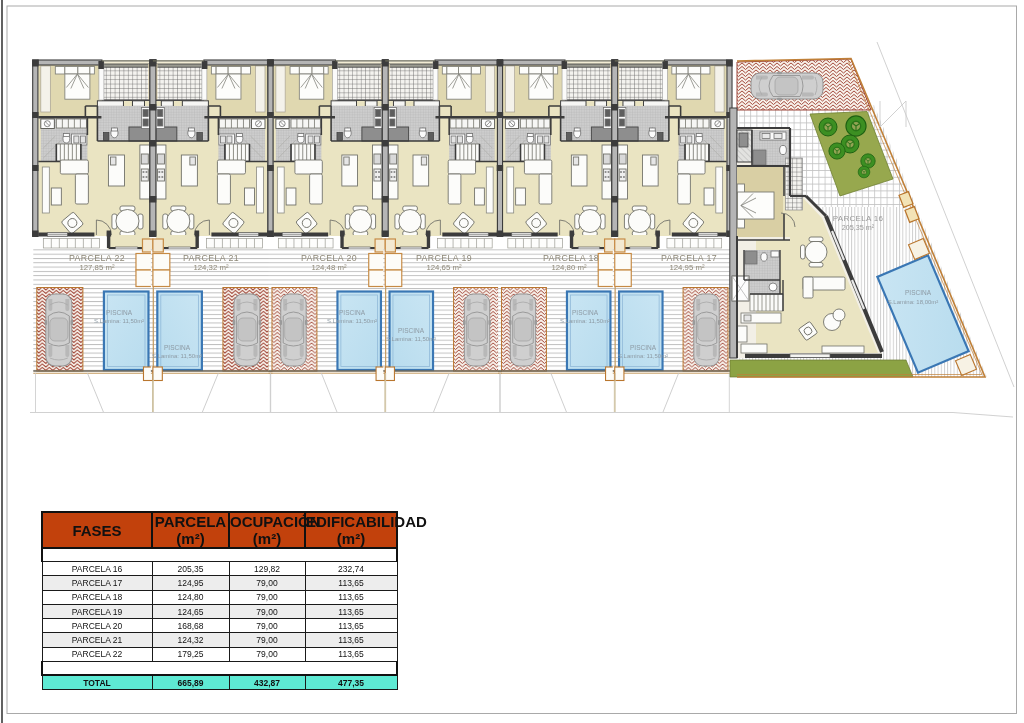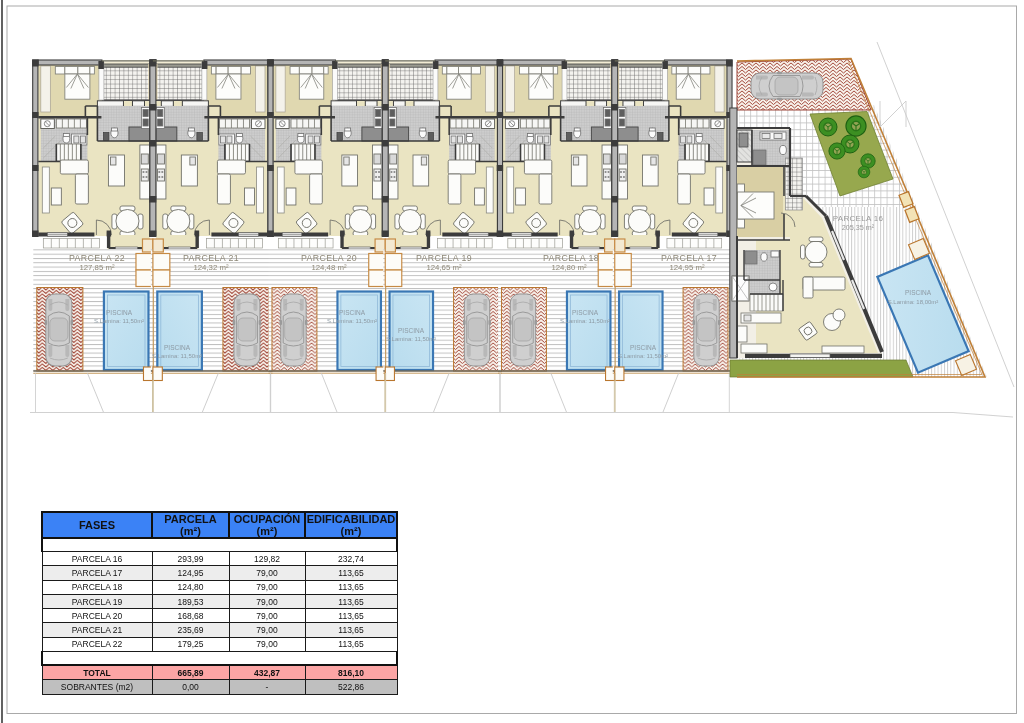--- a/index.html
+++ b/index.html
@@ -1,23 +1,23 @@
 <!DOCTYPE html>
 <html><head>
 <meta charset="utf-8">
 <style>
 html,body{margin:0;padding:0;background:#fff;}
 #page{position:relative;width:1024px;height:723px;background:#fff;font-family:"Liberation Sans", sans-serif;overflow:hidden;}
 svg{position:absolute;left:0;top:0;}
 #tbl{position:absolute;left:41px;top:511px;width:355px;font-family:"Liberation Sans", sans-serif;}
 table{border-collapse:collapse;width:355px;table-layout:fixed;}
 td{border:1.4px solid #1a1a1a;font-size:8.5px;text-align:center;padding:0;height:13.3px;color:#111;}
-tr.hd td{background:#3b82f6;font-weight:bold;border:2px solid #111;height:15px;font-size:11px;}
+tr.hd td{background:#c2410c;font-weight:bold;border:2px solid #111;height:15px;font-size:15px;}
 tr.alt td{background:#ededed;}
-tr.tot td{background:#fca5a5;font-weight:bold;border-top:2px solid #111;}
+tr.tot td{background:#5eead4;font-weight:bold;border-top:2px solid #111;}
 tr.sob td{background:#bfbfbf;}
 tr.sp td{border-left:2px solid #111;border-right:2px solid #111;height:12px;}
 </style>
 </head>
 <body>
 <div id="page">
 <svg width="1024" height="723" viewBox="0 0 1024 723">
 <defs>
 
 <pattern id="tgrid" width="4.4" height="4.4" patternUnits="userSpaceOnUse">
@@ -499,79 +499,73 @@
             <td>PARCELA (m²)</td>
             <td>OCUPACIÓN (m²)</td>
             <td>EDIFICABILIDAD (m²)</td>
           </tr>
 <tr class="sp">
             <td colspan="4"></td>
           </tr>
 
 <tr>
             <td>PARCELA 16</td>
-            <td>293,99</td>
+            <td>205,35</td>
             <td>129,82</td>
             <td>232,74</td>
           </tr>
 
 <tr class="alt">
             <td>PARCELA 17</td>
             <td>124,95</td>
             <td>79,00</td>
             <td>113,65</td>
           </tr>
 
 <tr>
             <td>PARCELA 18</td>
             <td>124,80</td>
             <td>79,00</td>
             <td>113,65</td>
           </tr>
 
 <tr class="alt">
             <td>PARCELA 19</td>
-            <td>189,53</td>
+            <td>124,65</td>
             <td>79,00</td>
             <td>113,65</td>
           </tr>
 
 <tr>
             <td>PARCELA 20</td>
             <td>168,68</td>
             <td>79,00</td>
             <td>113,65</td>
           </tr>
 
 <tr class="alt">
             <td>PARCELA 21</td>
-            <td>235,69</td>
+            <td>124,32</td>
             <td>79,00</td>
             <td>113,65</td>
           </tr>
 
 <tr>
             <td>PARCELA 22</td>
             <td>179,25</td>
             <td>79,00</td>
             <td>113,65</td>
           </tr>
 <tr class="sp">
             <td colspan="4"></td>
           </tr>
 
 <tr class="tot">
             <td>TOTAL</td>
             <td>665,89</td>
             <td>432,87</td>
-            <td>816,10</td>
-          </tr>
-
-<tr class="sob">
-            <td>SOBRANTES (m2)</td>
-            <td>0,00</td>
-            <td>-</td>
-            <td>522,86</td>
-          </tr>
+            <td>477,35</td>
+          </tr>
+
 </tbody>
       </table>
 </div>
 </div>
 
 </body></html>

